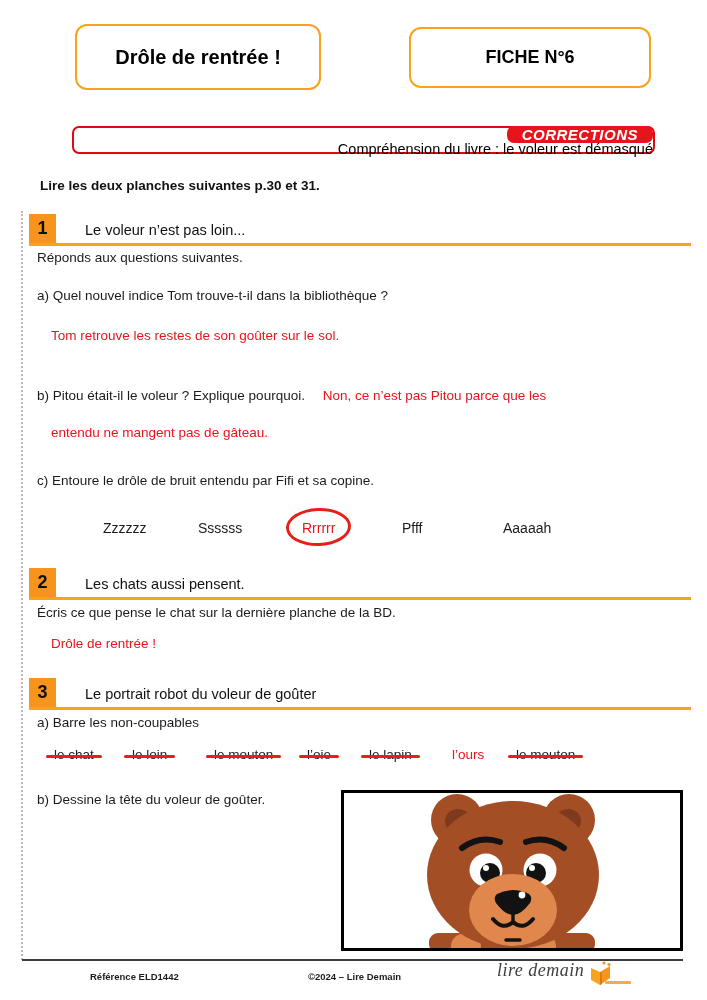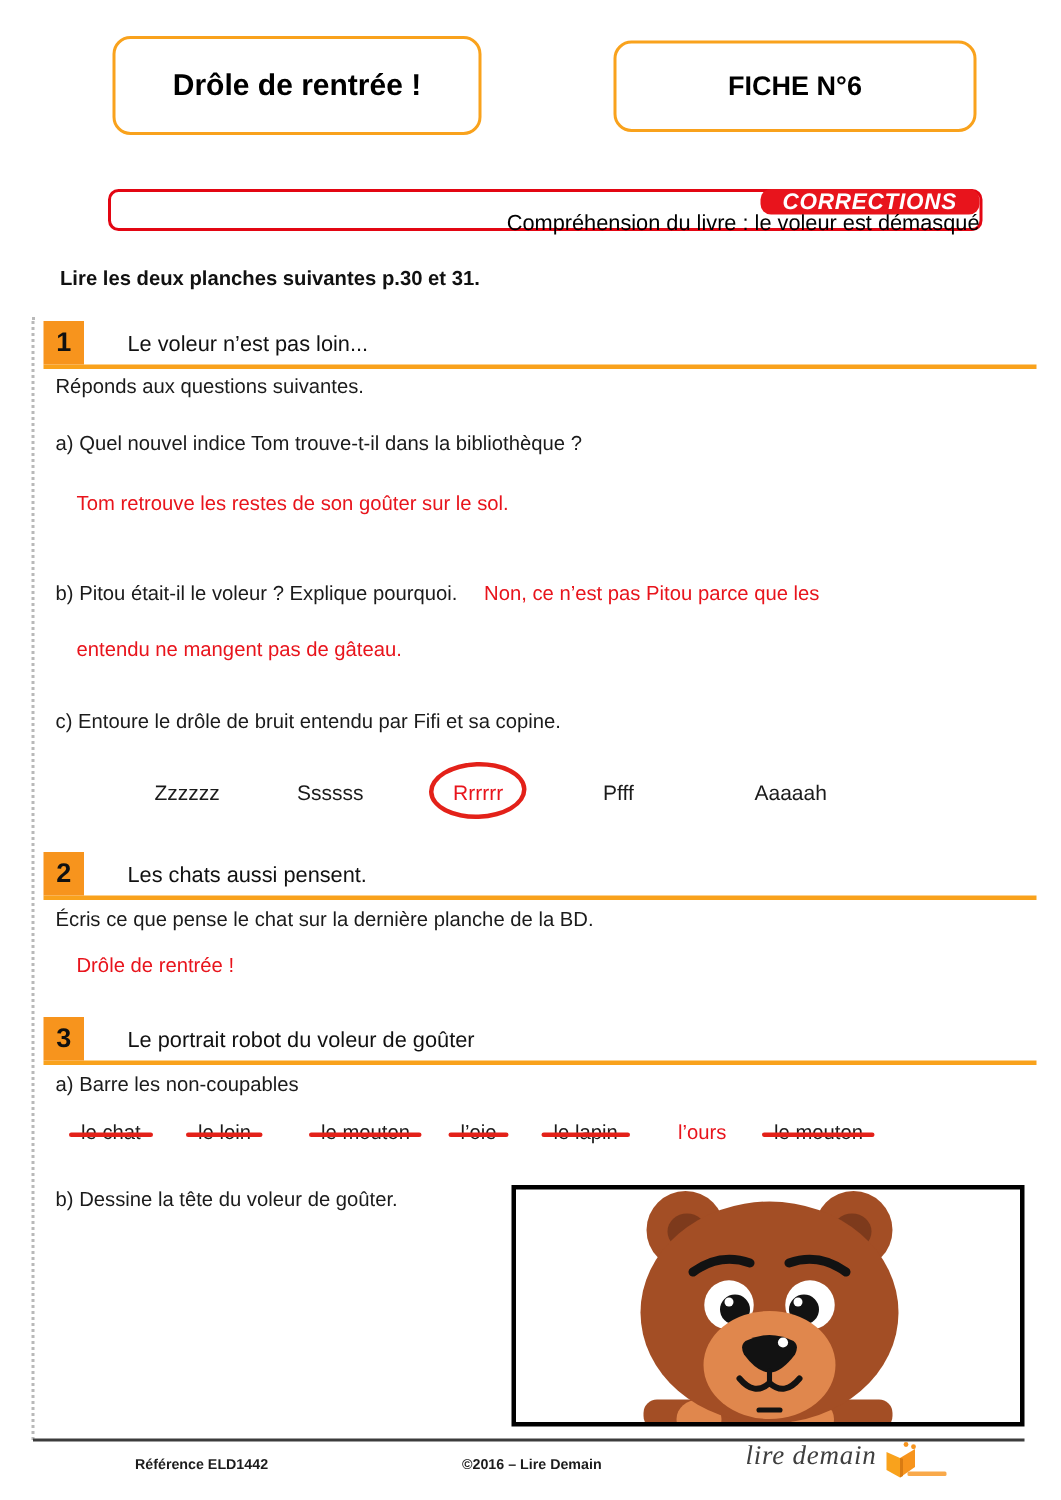--- a/index.html
+++ b/index.html
@@ -167,21 +167,21 @@
     <circle cx="178" cy="102" r="3.4" fill="#ffffff"></circle>
 
     <path d="M 169 121 L 169 129" stroke="#121212" stroke-width="3.4" stroke-linecap="round"></path>
     <path d="M 149 126 Q 159 138 169 129 Q 179 138 189 126" stroke="#121212" stroke-width="4" fill="none" stroke-linecap="round"></path>
     <path d="M 162 147 L 176 147" stroke="#121212" stroke-width="3.4" stroke-linecap="round"></path>
   </svg>
 </div>
 
 <div class="abs footrule"></div>
 <div class="abs foot-text" style="left:90px;top:971px;">Référence ELD1442</div>
-<div class="abs foot-text" style="left:308px;top:971px;">©2016 – Lire Demain</div>
+<div class="abs foot-text" style="left:308px;top:971px;">©2024 – Lire Demain</div>
 
 <div class="abs logo">
   <span class="logo-text">lire demain</span>
   <svg width="28" height="26" viewBox="0 0 28 26" style="margin-left:3px;">
     <circle cx="17" cy="3" r="1.6" fill="#F7941D"></circle>
     <circle cx="22" cy="4.5" r="1.6" fill="#F7941D"></circle>
     <polygon points="4,8 13,12 13,25 4,20" fill="#F9A21C"></polygon>
     <polygon points="23,6 13,12 13,25 23,18" fill="#F7941D"></polygon>
     <polygon points="13,12 15,12.5 15,24 13,25" fill="#D97B12"></polygon>
   </svg>

